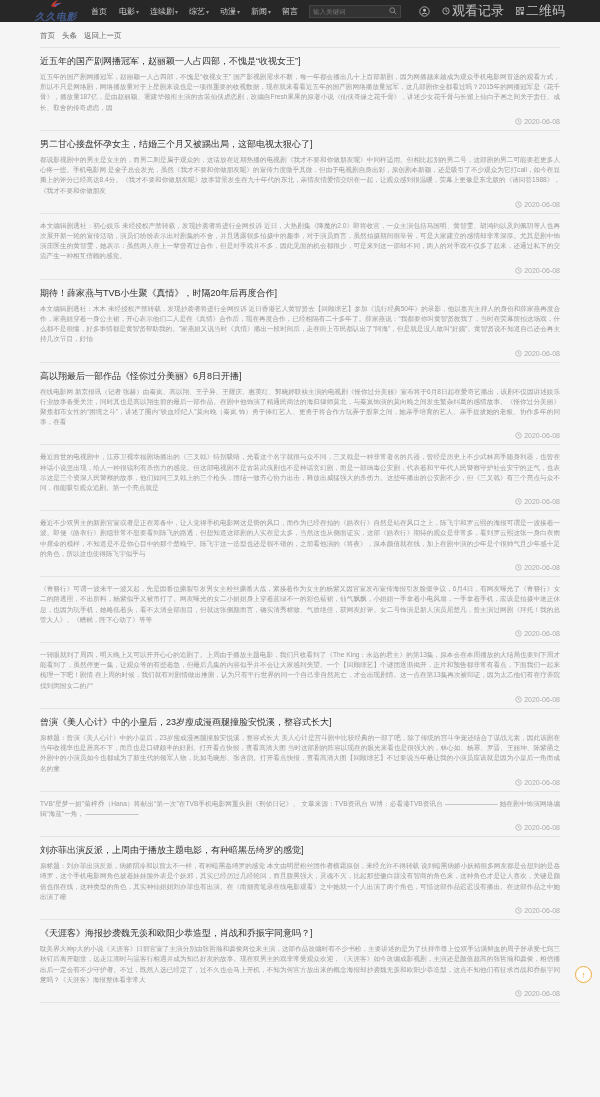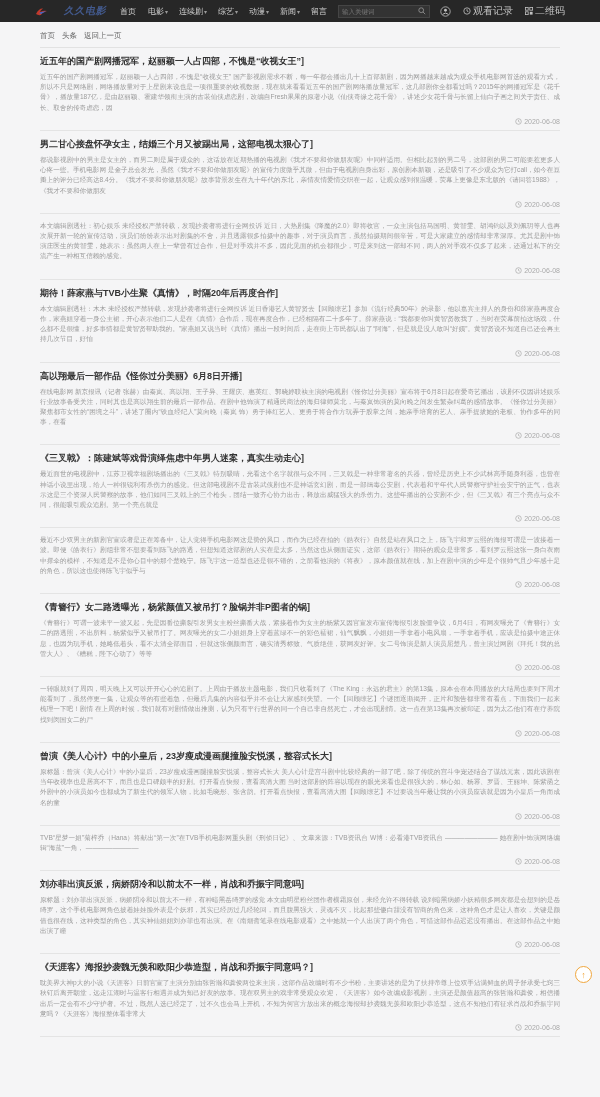--- a/index.html
+++ b/index.html
@@ -7,42 +7,42 @@
   body {
     font-family: "Liberation Sans", "DejaVu Sans", sans-serif;
     background:#f5f5f6;
     position:relative;
     width:600px;
     color:#333;
   }
   
   .site-header { background:#272727; height:22px; width:100%; }
   .header-inner { width:530px; margin:0 auto; height:22px; display:flex; align-items:center; }
-  .logo { display:flex; align-items:center; gap:16px; margin-right:14px; cursor:pointer; }
+  .logo { display:flex; align-items:center; gap:2px; margin-right:14px; cursor:pointer;flex-direction:column; }
   .logo-swoosh { width:13px; height:9px; }
   .logo-text { font-size:10px; font-weight:bold; font-style:italic; color:#42598c; letter-spacing:0.5px; }
   .nav { display:flex; align-items:center; gap:11px; }
   .nav-item { font-size:8px; color:#cfcfcf; cursor:pointer; white-space:nowrap; }
   .nav-caret { font-size:6px; color:#9a9a9a; margin-left:1px; }
   .search-box { margin-left:10px; width:92px; height:13px; background:#333; border:1px solid #454545;
     display:flex; align-items:center; padding:0 3px; }
   .search-box input { flex:1; background:transparent; border:none; outline:none; color:#bbb;
     font-size:6.5px; width:70px; font-family:inherit; }
   .search-box input::placeholder { color:#777; }
   .header-right { margin-left:auto; display:flex; align-items:center; gap:12px; }
-  .hr-item { display:flex; align-items:center; gap:2px; font-size:10px; color:#c3c3c3; cursor:pointer; }
+  .hr-item { display:flex; align-items:center; gap:2px; font-size:13px; color:#c3c3c3; cursor:pointer; }
   .user-circle { width:11px; height:11px; }
   
   .container { width:520px; margin:0 auto; }
   .breadcrumb { padding:9px 0 6px 0; font-size:7.5px; color:#666;
     border-bottom:1px solid #e2e2e2; display:flex; gap:7px; }
   .crumb { cursor:pointer; }
   
   .article { padding:7px 0 5px 0; border-bottom:1px solid #e4e4e4; }
-  .article-title { font-size:9px; font-weight:bold; color:#333; margin-bottom:4px; cursor:pointer; }
+  .article-title { font-size:9px; font-weight:normal; color:#333; margin-bottom:4px; cursor:pointer; }
   .article-excerpt { font-size:6.6px; color:#9b9b9b; line-height:1.55; text-align:justify; }
   .article-date { display:flex; justify-content:flex-end; align-items:center; gap:2px;
     font-size:7px; color:#a9a9a9; margin-top:5px; }
   .clock-icon { width:7px; height:7px; }
   
   .back-top { position:absolute; right:8px; top:966px; width:17px; height:17px; border-radius:50%;
     background:#fff; border:1.5px solid #f0a63c; display:flex; align-items:center; justify-content:center;
     cursor:pointer; color:#f0a63c; font-size:9px; font-weight:bold; }
 </style>
 </head>
@@ -172,21 +172,20 @@
         <div class="article-date">
           <svg class="clock-icon" viewBox="0 0 10 10">
             <circle cx="5" cy="5" r="4" fill="none" stroke="#a9a9a9" stroke-width="1"></circle>
             <path d="M5 2.8 V5 L6.8 6" fill="none" stroke="#a9a9a9" stroke-width="1"></path>
           </svg>
           <span>2020-06-08</span>
         </div>
       </article>
 
       <article class="article">
-        <h3 class="article-title">《三叉戟》：陈建斌等戏骨演绎焦虑中年男人迷案，真实生动走心]</h3>
         <p class="article-excerpt">最近面世的电视剧中，江苏卫视幸福剧场播出的《三叉戟》特别吸睛，光看这个名字就很与众不同，三叉戟是一种非常著名的兵器，曾经是历史上不少武林高手随身利器，也曾在神话小说里出现，给人一种很锐利有杀伤力的感觉。但这部电视剧不是古装武侠剧也不是神话玄幻剧，而是一部缉毒公安剧，代表着和平年代人民警察守护社会安宁的正气，也表示这是三个资深人民警察的故事，他们如同三叉戟上的三个枪头，团结一致齐心协力出击，释放出威猛强大的杀伤力。这些年播出的公安剧不少，但《三叉戟》有三个亮点与众不同，很能吸引观众追剧。第一个亮点就是</p>
         <div class="article-date">
           <svg class="clock-icon" viewBox="0 0 10 10">
             <circle cx="5" cy="5" r="4" fill="none" stroke="#a9a9a9" stroke-width="1"></circle>
             <path d="M5 2.8 V5 L6.8 6" fill="none" stroke="#a9a9a9" stroke-width="1"></path>
           </svg>
           <span>2020-06-08</span>
         </div>
       </article>
 
@@ -195,21 +194,20 @@
         <div class="article-date">
           <svg class="clock-icon" viewBox="0 0 10 10">
             <circle cx="5" cy="5" r="4" fill="none" stroke="#a9a9a9" stroke-width="1"></circle>
             <path d="M5 2.8 V5 L6.8 6" fill="none" stroke="#a9a9a9" stroke-width="1"></path>
           </svg>
           <span>2020-06-08</span>
         </div>
       </article>
 
       <article class="article">
-        <h3 class="article-title">《青簪行》女二路透曝光，杨紫颜值又被吊打？脸锅并非P图者的锅]</h3>
         <p class="article-excerpt">《青簪行》可谓一波未平一波又起，先是因番位撕裂引发男女主粉丝撕番大战，紧接着作为女主的杨紫又因官宣发布宣传海报引发脸僵争议，6月4日，有网友曝光了《青簪行》女二的路透照，不出所料，杨紫似乎又被吊打了。网友曝光的女二小姐姐身上穿着蓝绿不一的彩色襦裙，仙气飘飘，小姐姐一手拿着小电风扇，一手拿着手机，应该是拍摄中途正休息，也因为玩手机，她略低着头，看不太清全部面目，但就这张侧颜而言，确实清秀标致、气质绝佳，获网友好评。女二号饰演是新人演员屈楚凡，曾主演过网剧《拜托！我的总管大人》、《糟糕，陛下心动了》等等</p>
         <div class="article-date">
           <svg class="clock-icon" viewBox="0 0 10 10">
             <circle cx="5" cy="5" r="4" fill="none" stroke="#a9a9a9" stroke-width="1"></circle>
             <path d="M5 2.8 V5 L6.8 6" fill="none" stroke="#a9a9a9" stroke-width="1"></path>
           </svg>
           <span>2020-06-08</span>
         </div>
       </article>
 
@@ -241,21 +239,21 @@
         <div class="article-date">
           <svg class="clock-icon" viewBox="0 0 10 10">
             <circle cx="5" cy="5" r="4" fill="none" stroke="#a9a9a9" stroke-width="1"></circle>
             <path d="M5 2.8 V5 L6.8 6" fill="none" stroke="#a9a9a9" stroke-width="1"></path>
           </svg>
           <span>2020-06-08</span>
         </div>
       </article>
 
       <article class="article">
-        <h3 class="article-title">刘亦菲出演反派，病娇阴冷和以前太不一样，肖战和乔振宇同意吗]</h3>
+        <h3 class="article-title">刘亦菲出演反派，上周由于播放主题电影，有种暗黑岳绮罗的感觉]</h3>
         <p class="article-excerpt">原标题：刘亦菲出演反派，病娇阴冷和以前太不一样，有种暗黑岳绮罗的感觉 本文由明星粉丝团作者横霜原创，未经允许不得转载 说到暗黑病娇小妖精很多网友都是会想到的是岳绮罗，这个手机电影网角色披着娃娃脸外表是个妖邪，其实已经历过几经轮回，而且腹黑强大，灵魂不灭，比起那些傻白甜没有智商的角色来，这种角色才是让人喜欢，关键是颜值也很在线，这种类型的角色，其实神仙姐姐刘亦菲也有出演。在《南烟斋笔录在线电影观看》之中她就一个人出演了两个角色，可惜这部作品迟迟没有播出。在这部作品之中她出演了瞳</p>
         <div class="article-date">
           <svg class="clock-icon" viewBox="0 0 10 10">
             <circle cx="5" cy="5" r="4" fill="none" stroke="#a9a9a9" stroke-width="1"></circle>
             <path d="M5 2.8 V5 L6.8 6" fill="none" stroke="#a9a9a9" stroke-width="1"></path>
           </svg>
           <span>2020-06-08</span>
         </div>
       </article>
 

